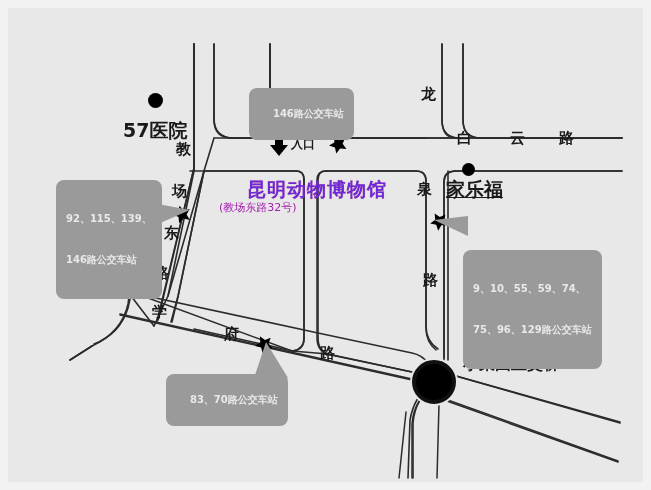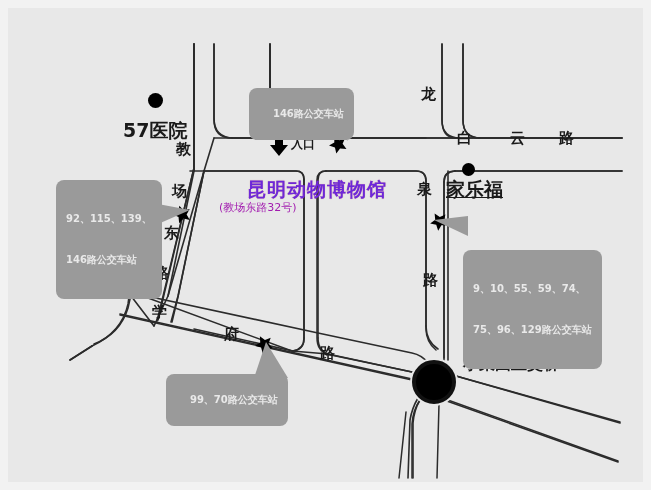--- a/index.html
+++ b/index.html
@@ -277,16 +277,16 @@
   </svg>
   <div class="callout" style="left:455px;top:200px;margin-top:42px;">
     <div>9、10、55、59、74、</div>
     <div>75、96、129路公交车站</div>
   </div>
 
   <svg style="position:absolute;left:240px;top:334px;width:42px;height:38px;" viewBox="0 0 42 38">
     <path d="M 18 0 L 40 36 L 6 36 Z" fill="#9a9a9a"></path>
   </svg>
   <div class="callout" style="left:158px;top:366px;">
-    <span>99、70路公交车站</span>
+    <span>83、70路公交车站</span>
   </div>
 
 </div>
 
 </body></html>

